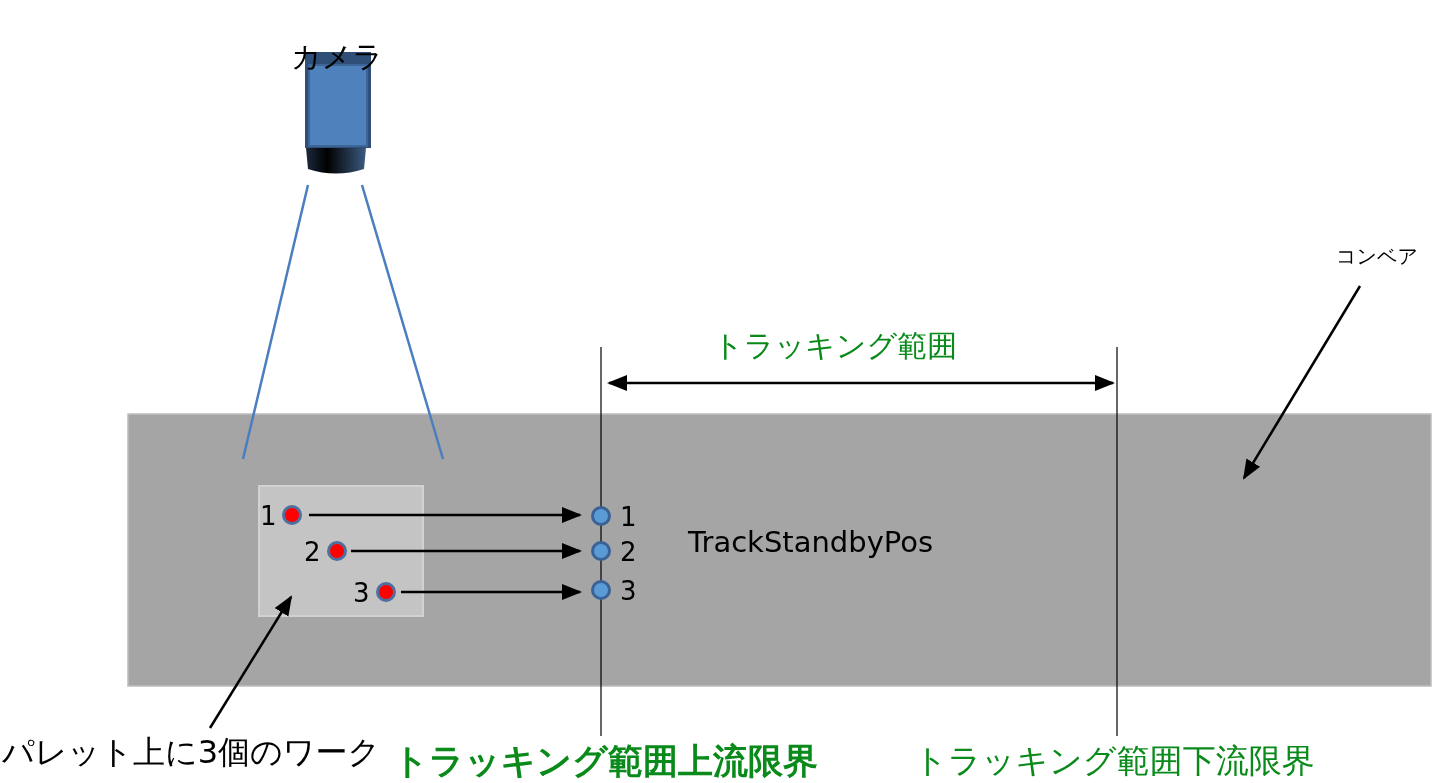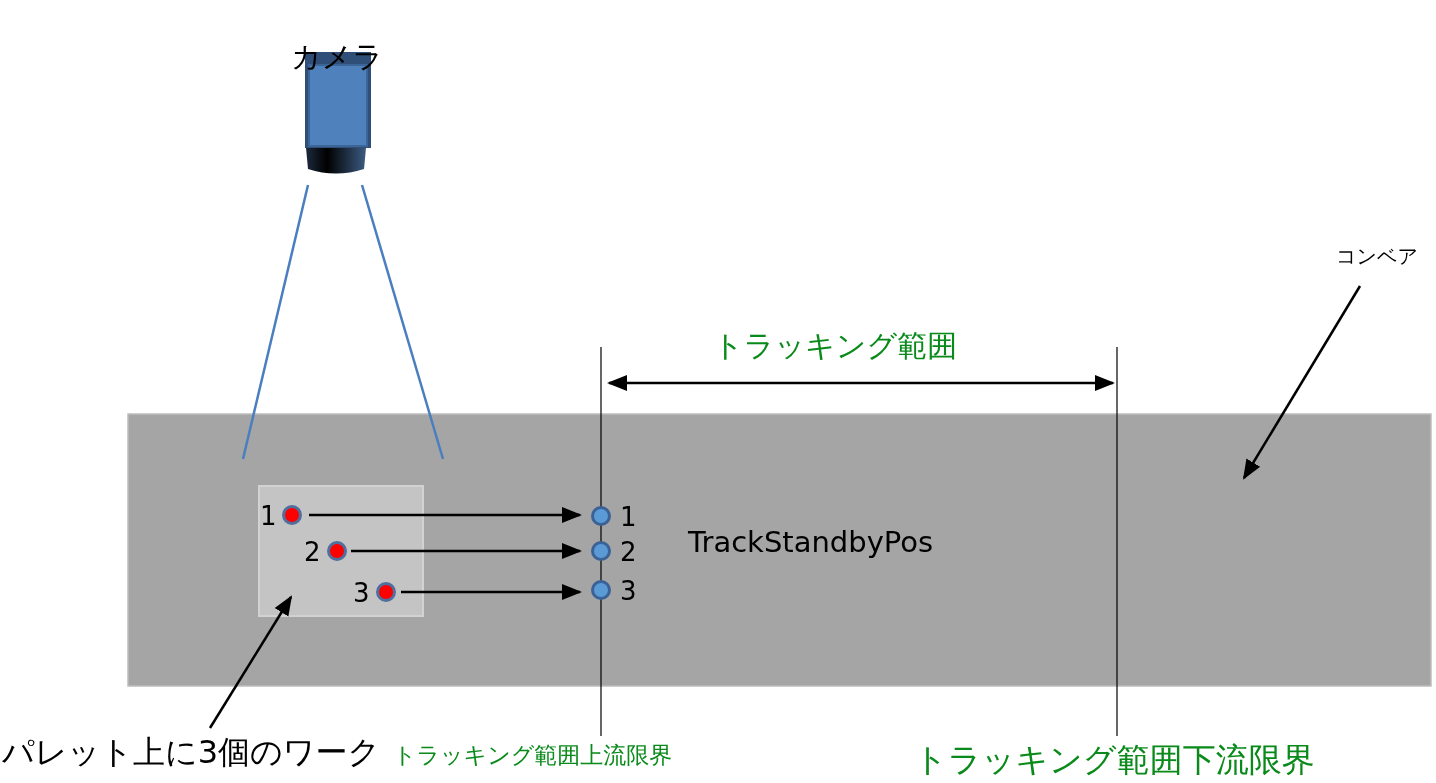--- a/index.html
+++ b/index.html
@@ -54,22 +54,22 @@
   <circle cx="601" cy="590" r="8.5" fill="#5b9bd5" stroke="#3a6296" stroke-width="3"></circle>
 
   <line x1="1360" y1="286" x2="1244" y2="478" stroke="#000" stroke-width="2.5" marker-end="url(#arrowHead)"></line>
   <line x1="210" y1="728" x2="291" y2="597" stroke="#000" stroke-width="2.5" marker-end="url(#arrowHead)"></line>
 </svg>
 
 <div class="lbl" style="left:291px; top:6px; font-size:30px;margin-top:36px;">カメラ</div>
 <div class="lbl" style="left:1336px; top:246px; font-size:20px;">コンベア</div>
 <div class="lbl green" style="left:713px; top:331px; font-size:30px;text-align:right;">トラッキング範囲</div>
 <div class="lbl" style="left:688px; top:528px; font-size:29px;">TrackStandbyPos</div>
-<div class="lbl green" style="left:393px; top:744px; font-size:23px;">トラッキング範囲上流限界</div>
-<div class="lbl green" style="left:914px; top:744px; font-size:33px;font-family:Liberation Serif, serif;">トラッキング範囲下流限界</div>
+<div class="lbl green" style="left:393px; top:744px; font-size:35px;font-weight:bold;">トラッキング範囲上流限界</div>
+<div class="lbl green" style="left:914px; top:744px; font-size:33px;">トラッキング範囲下流限界</div>
 <div class="lbl" style="left:2px; top:736px; font-size:32px;">パレット上に3個のワーク</div>
 
 <div class="lbl" style="left:260px; top:503px; font-size:26px;">1</div>
 <div class="lbl" style="left:304px; top:539px; font-size:26px;">2</div>
 <div class="lbl" style="left:353px; top:580px; font-size:26px;">3</div>
 
 <div class="lbl" style="left:620px; top:504px; font-size:26px;">1</div>
 <div class="lbl" style="left:620px; top:539px; font-size:26px;">2</div>
 <div class="lbl" style="left:620px; top:578px; font-size:26px;">3</div>
 

